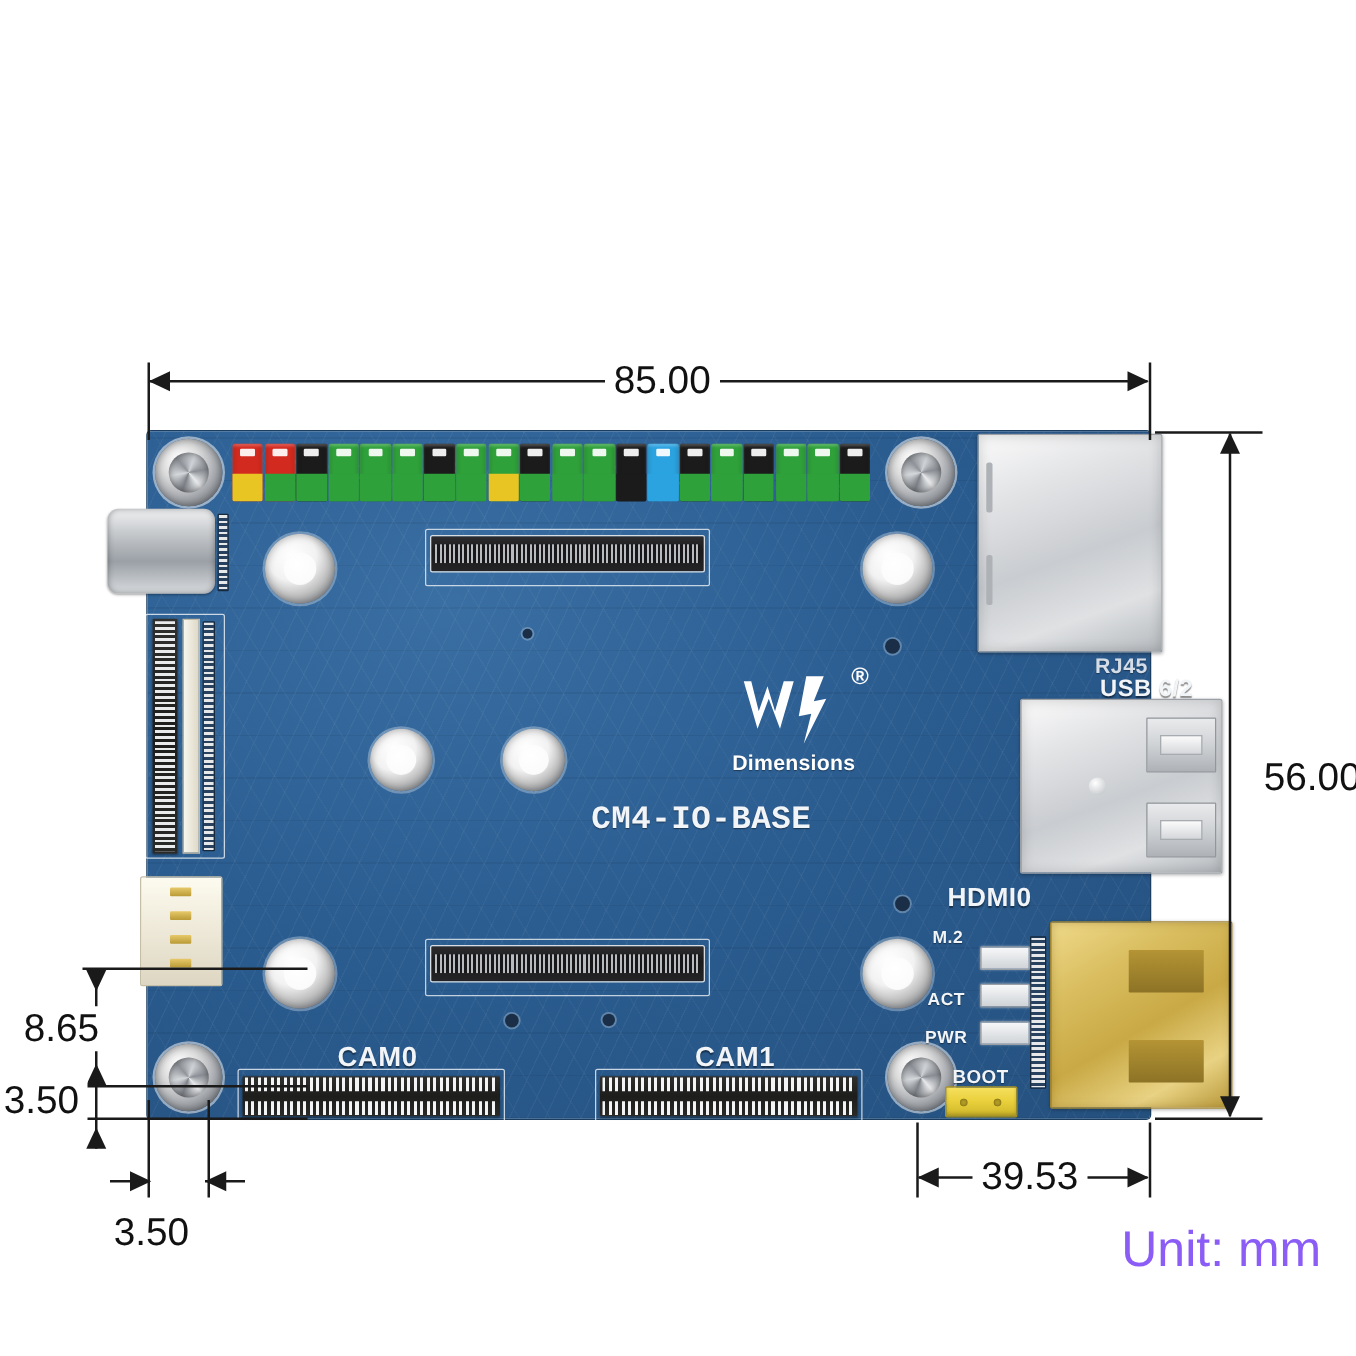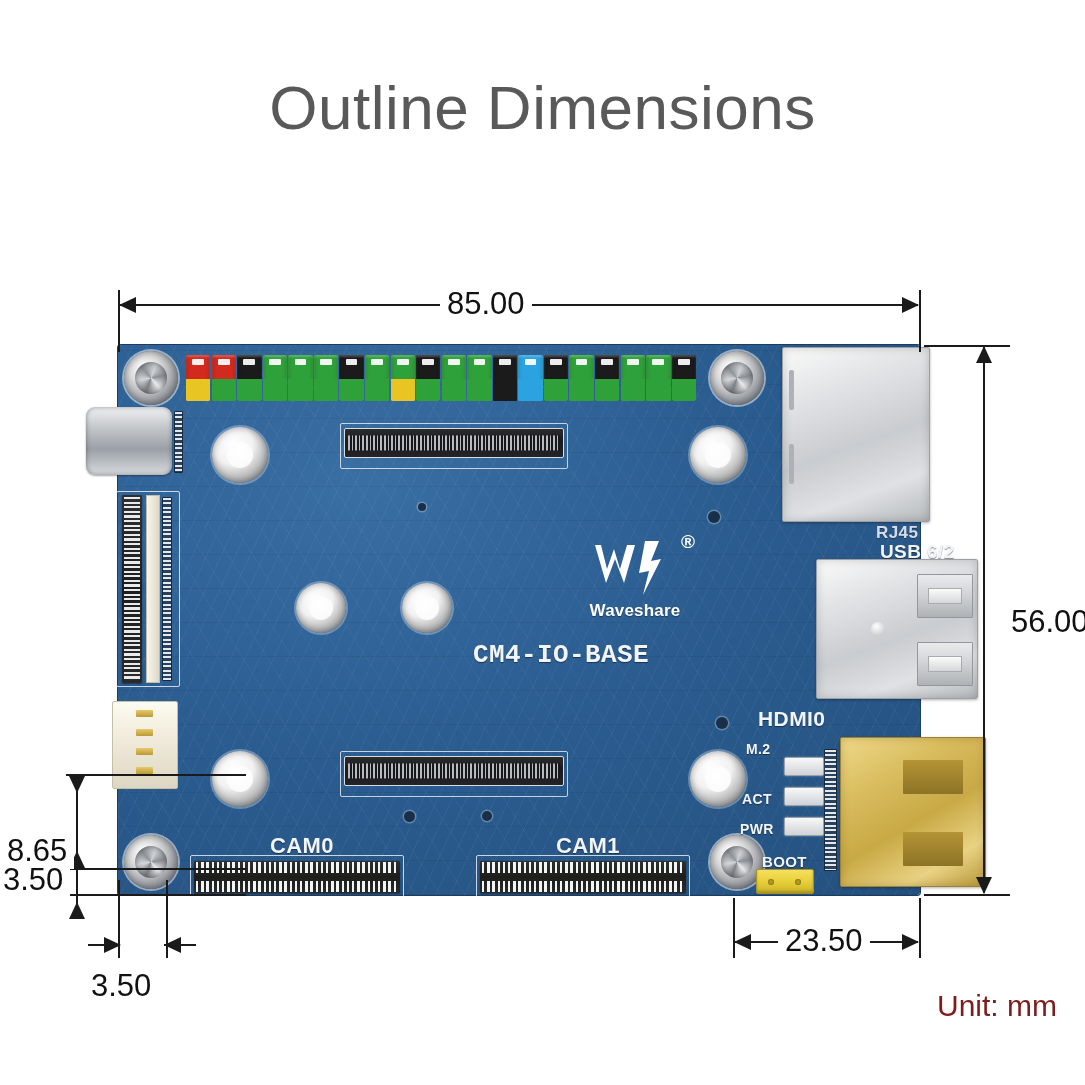--- a/index.html
+++ b/index.html
@@ -33,21 +33,21 @@
   .dimline.h { height: 2.4px; }
   .dimline.v { width: 2.4px; }
   .arrow { position: absolute; width: 0; height: 0; }
   .arrow.left  { border-top: 8px solid transparent; border-bottom: 8px solid transparent; border-right: 17px solid #1a1a1a; }
   .arrow.right { border-top: 8px solid transparent; border-bottom: 8px solid transparent; border-left: 17px solid #1a1a1a; }
   .arrow.up    { border-left: 8px solid transparent; border-right: 8px solid transparent; border-bottom: 17px solid #1a1a1a; }
   .arrow.down  { border-left: 8px solid transparent; border-right: 8px solid transparent; border-top: 17px solid #1a1a1a; }
 
   .unit-note {
     position: absolute; right: 28px; bottom: 62px;
-    font-size: 30px; color: #7f1d1d;
+    font-size: 40px; color: #8b5cf6;
     font-family: "Liberation Sans", sans-serif;
   }
 
   
   #board {
     position: absolute; left: 118px; top: 345px;
     width: 802px; height: 550px;
     background:
       radial-gradient(ellipse at 30% 25%, #3a6fa3 0%, #2b5d91 45%, #24507e 100%);
     border-radius: 3px;
@@ -231,21 +231,20 @@
   .pinstrip {
     background: repeating-linear-gradient(180deg, #e6e8ea 0 2px, #27415e 2px 4.4px);
     border: 1px solid #16293d; border-radius: 1px;
   }
 </style>
 </head>
 <body>
 
 <div id="root">
 
-  <div class="page-title">Outline Dimensions</div>
 
   <div id="board">
 
     <div class="pcb-el standoff" style="left:6px; top:6px; width:54px; height:54px;">
         <div class="head"></div>
       </div>
     <div class="pcb-el standoff" style="left:592px; top:6px; width:54px; height:54px;">
         <div class="head"></div>
       </div>
     <div class="pcb-el standoff" style="left:6px; top:490px; width:54px; height:54px;">
@@ -365,21 +364,21 @@
       </div>
 
     <div id="ws-logo" style="left:452px; top:192px; width:130px;">
       <div class="mark">
         <svg viewBox="0 0 92 62" width="92" height="62" aria-hidden="true">
           <path d="M6 8 L17 46 L26 22 L35 46 L46 8 L38 8 L31 32 L25 12 L18 32 L12 8 Z" fill="#ffffff"></path>
           <path d="M56 4 L70 4 L62 24 L72 22 L54 58 L60 34 L50 36 Z" fill="#ffffff"></path>
         </svg>
         <span class="reg">®</span>
       </div>
-      <div class="wsname">Waveshare</div>
+      <div class="wsname">Dimensions</div>
     </div>
 
     <div class="silk" style="left:355px; top:295px; font-size:26px;font-family:Liberation Mono, monospace;">CM4-IO-BASE</div>
 
     <div class="pcb-el metal" style="left:664px; top:2px; width:148px; height:175px; border-radius:2px;">
       <div style="position:absolute;left:6px;top:22px;width:5px;height:40px;background:#aeb2b6;border-radius:2px;"></div>
       <div style="position:absolute;left:6px;top:96px;width:5px;height:40px;background:#aeb2b6;border-radius:2px;"></div>
     </div>
     <div class="silk" style="left:758px; top:178px; font-size:17px; opacity:.85;">RJ45</div>
 
@@ -435,51 +434,51 @@
     <div class="via" style="left:286px; top:466px; width:11px; height:11px;"></div>
     <div class="via" style="left:364px; top:466px; width:10px; height:10px;"></div>
     <div class="via" style="left:300px; top:158px; width:8px; height:8px;"></div>
   </div>
 
   <div class="ext-line ext-v" style="left:118px; top:290px; height:62px;"></div>
   <div class="ext-line ext-v" style="left:919px; top:290px; height:62px;"></div>
   <div class="dimline h" style="left:120px; top:304px; width:798px;"></div>
   <div class="arrow left" style="left:119px; top:297px;"></div>
   <div class="arrow right" style="left:902px; top:297px;"></div>
-  <div class="dim-label" style="left:440px; top:286px;">85.00</div>
+  <div class="dim-label" style="left:484px; top:286px;">85.00</div>
 
   <div class="ext-line ext-h" style="left:924px; top:345px; width:86px;"></div>
   <div class="ext-line ext-h" style="left:924px; top:894px; width:86px;"></div>
   <div class="dimline v" style="left:983px; top:347px; height:546px;"></div>
   <div class="arrow up" style="left:976px; top:346px;"></div>
   <div class="arrow down" style="left:976px; top:877px;"></div>
   <div class="dim-label" style="left:1004px; top:604px;">56.00</div>
 
   <div class="ext-line ext-h" style="left:66px; top:774px; width:180px;"></div>
   <div class="ext-line ext-h" style="left:66px; top:868px; width:180px;"></div>
   <div class="dimline v" style="left:76px; top:776px; height:90px;"></div>
   <div class="arrow down" style="left:69px; top:776px;"></div>
   <div class="arrow up" style="left:69px; top:851px;"></div>
-  <div class="dim-label" style="left:0; top:805px;margin-top:28px;">8.65</div>
+  <div class="dim-label" style="left:12px; top:805px;">8.65</div>
 
   <div class="ext-line ext-h" style="left:20px; top:894px; width:226px;"></div>
   <div class="dimline v" style="left:76px; top:869px; height:50px;"></div>
   <div class="arrow up" style="left:69px; top:902px;"></div>
   <div class="dim-label" style="left:-4px; top:862px;">3.50</div>
 
   <div class="ext-line ext-v" style="left:118px; top:880px; height:78px;"></div>
   <div class="ext-line ext-v" style="left:166px; top:880px; height:78px;"></div>
   <div class="dimline h" style="left:88px; top:944px; width:32px;"></div>
   <div class="dimline h" style="left:164px; top:944px; width:32px;"></div>
   <div class="arrow right" style="left:104px; top:937px;"></div>
   <div class="arrow left" style="left:164px; top:937px;"></div>
   <div class="dim-label" style="left:84px; top:968px;">3.50</div>
 
   <div class="ext-line ext-v" style="left:733px; top:898px; height:60px;"></div>
   <div class="ext-line ext-v" style="left:919px; top:898px; height:60px;"></div>
   <div class="dimline h" style="left:735px; top:941px; width:183px;"></div>
   <div class="arrow left" style="left:734px; top:934px;"></div>
   <div class="arrow right" style="left:902px; top:934px;"></div>
-  <div class="dim-label" style="left:778px; top:923px;">23.50</div>
+  <div class="dim-label" style="left:778px; top:923px;">39.53</div>
 
   <div class="unit-note">Unit: mm</div>
 
 </div>
 
 </body></html>

